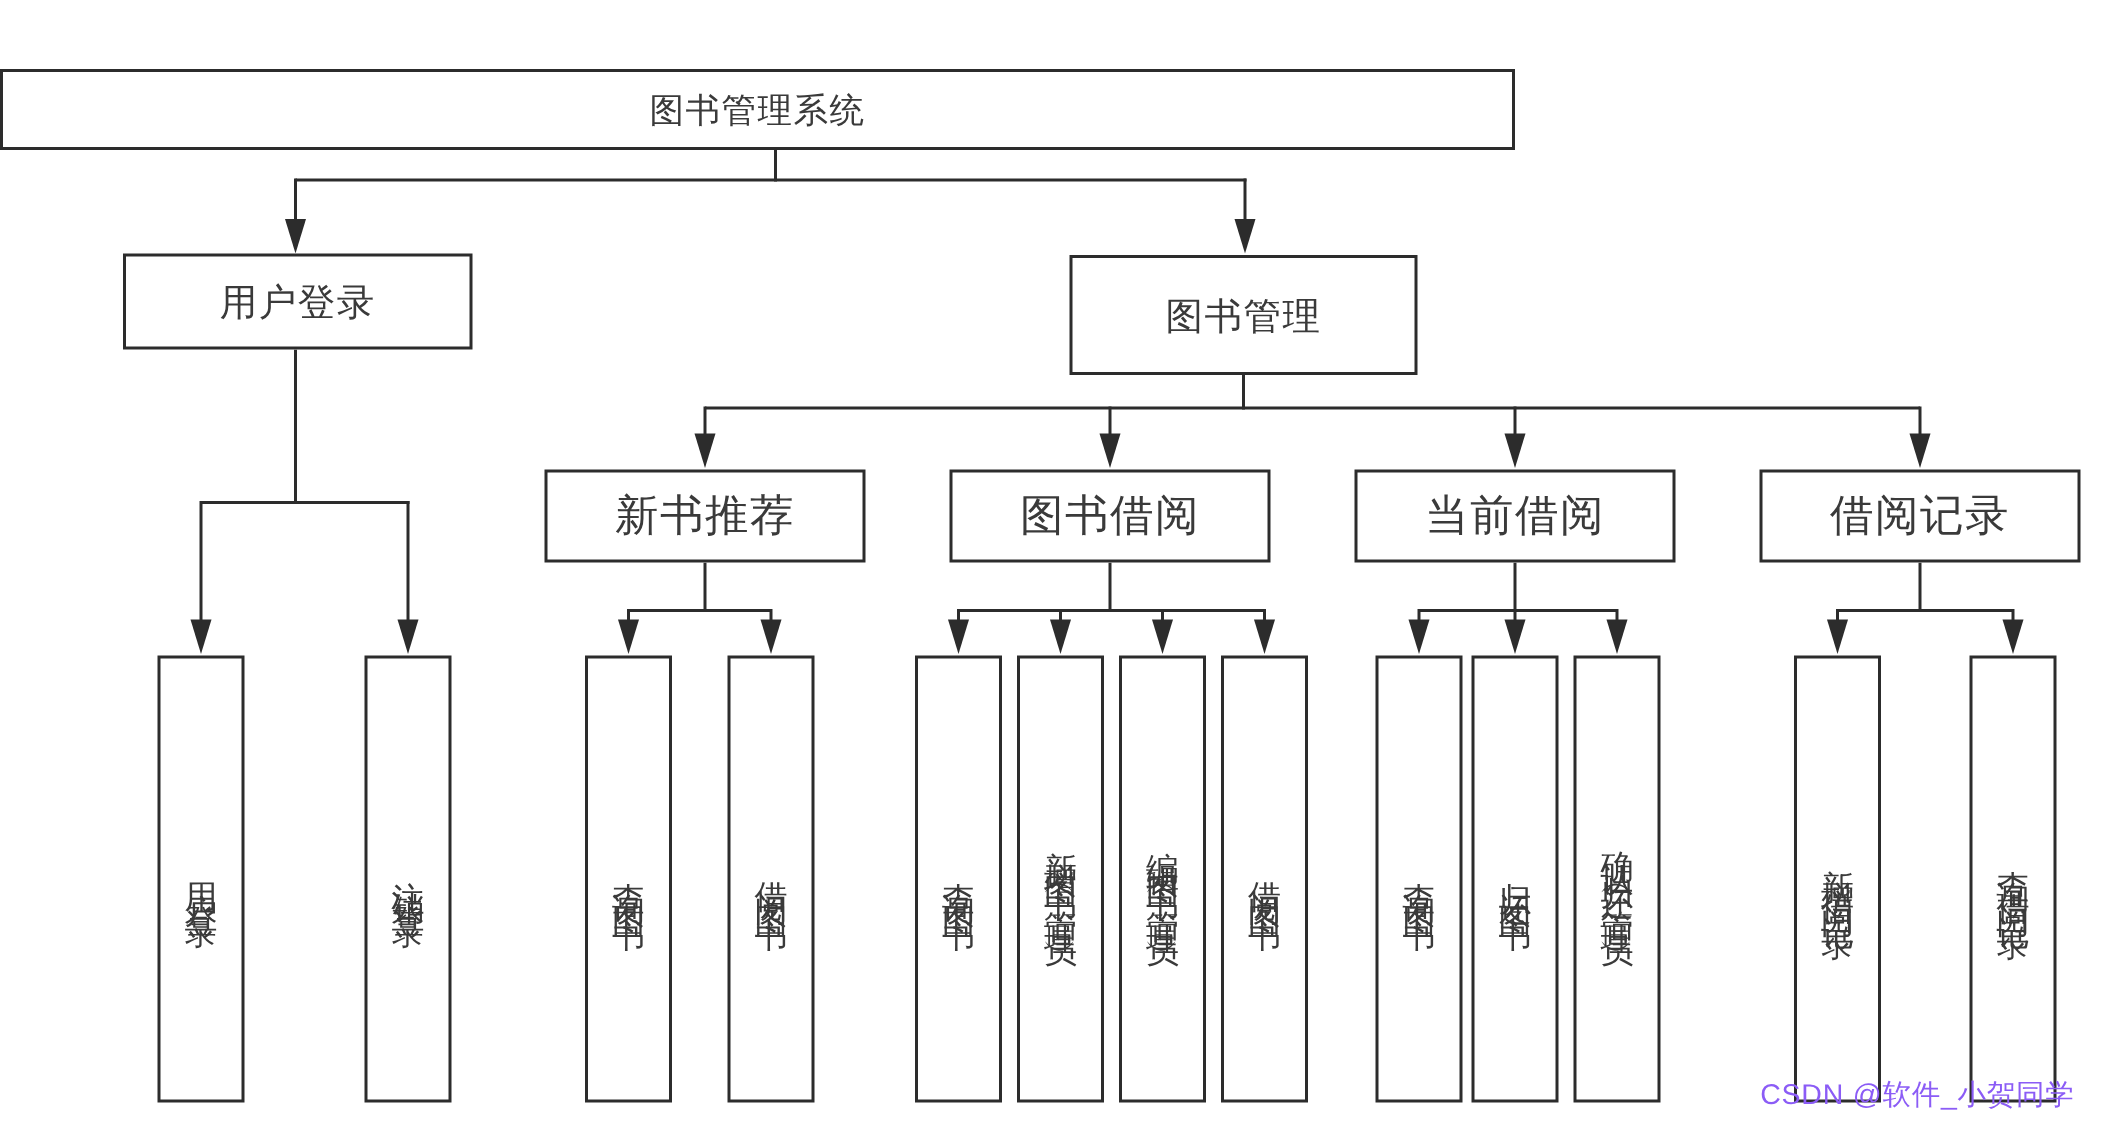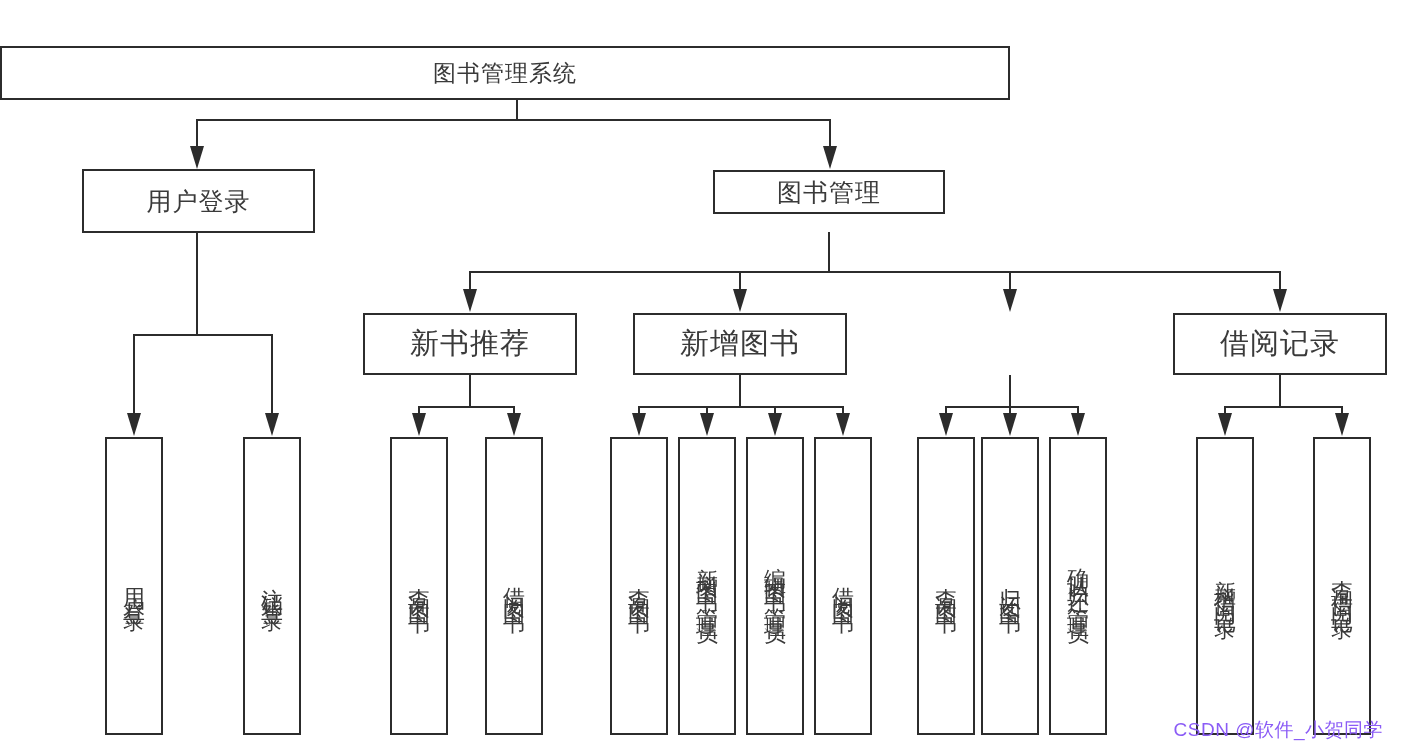--- a/index.html
+++ b/index.html
@@ -10,21 +10,21 @@
   .arrow{fill:#2c2c2c;stroke:none;}
   .box{
     position:absolute;box-sizing:border-box;
     background:#ffffff;border:2px solid #2c2c2c;
     display:flex;align-items:center;justify-content:center;
     color:#3a3a3a;
   }
   .hlabel{letter-spacing:1px;white-space:nowrap;}
   .n-root{left:0;top:14px;width:1010px;height:54px;font-size:23px;margin-top:32px;}
   .n-b0{left:82px;top:169px;width:233px;height:64px;font-size:25px;}
-  .n-b1{left:713px;top:170px;width:232px;height:44px;font-size:25px;}
+  .n-b1{left:713px;top:170px;width:232px;height:80px;font-size:25px;}
   .sect{top:313px;height:62px;width:214px;font-size:29px;}
   .s0{left:363px;} .s1{left:633px;} .s2{left:903px;} .s3{left:1173px;}
   .leaf{top:437px;height:298px;width:58px;font-size:22px;}
   .a1{left:105px;} .a2{left:243px;}
   .b1x{left:390px;} .b2x{left:485px;}
   .c1{left:610px;} .c2{left:678px;} .c3{left:746px;} .c4{left:814px;}
   .d1{left:917px;} .d2{left:981px;} .d3{left:1049px;}
   .e1{left:1196px;} .e2{left:1313px;}
   .vt{
     writing-mode:vertical-rl;text-orientation:mixed;
@@ -111,21 +111,24 @@
     <span class="hlabel">用户登录</span>
   </div>
   <div class="box n-b1">
     <span class="hlabel">图书管理</span>
   </div>
 
   <div class="box sect s0">
     <span class="hlabel">新书推荐</span>
   </div>
   <div class="box sect s1">
-    <span class="hlabel">新增图书</span>
+    <span class="hlabel">图书借阅</span>
+  </div>
+  <div class="box sect s2">
+    <span class="hlabel">当前借阅</span>
   </div>
   <div class="box sect s3">
     <span class="hlabel">借阅记录</span>
   </div>
 
   <div class="box leaf a1">
     <span class="vt">用户登录</span>
   </div>
   <div class="box leaf a2">
     <span class="vt">注销登录</span>

